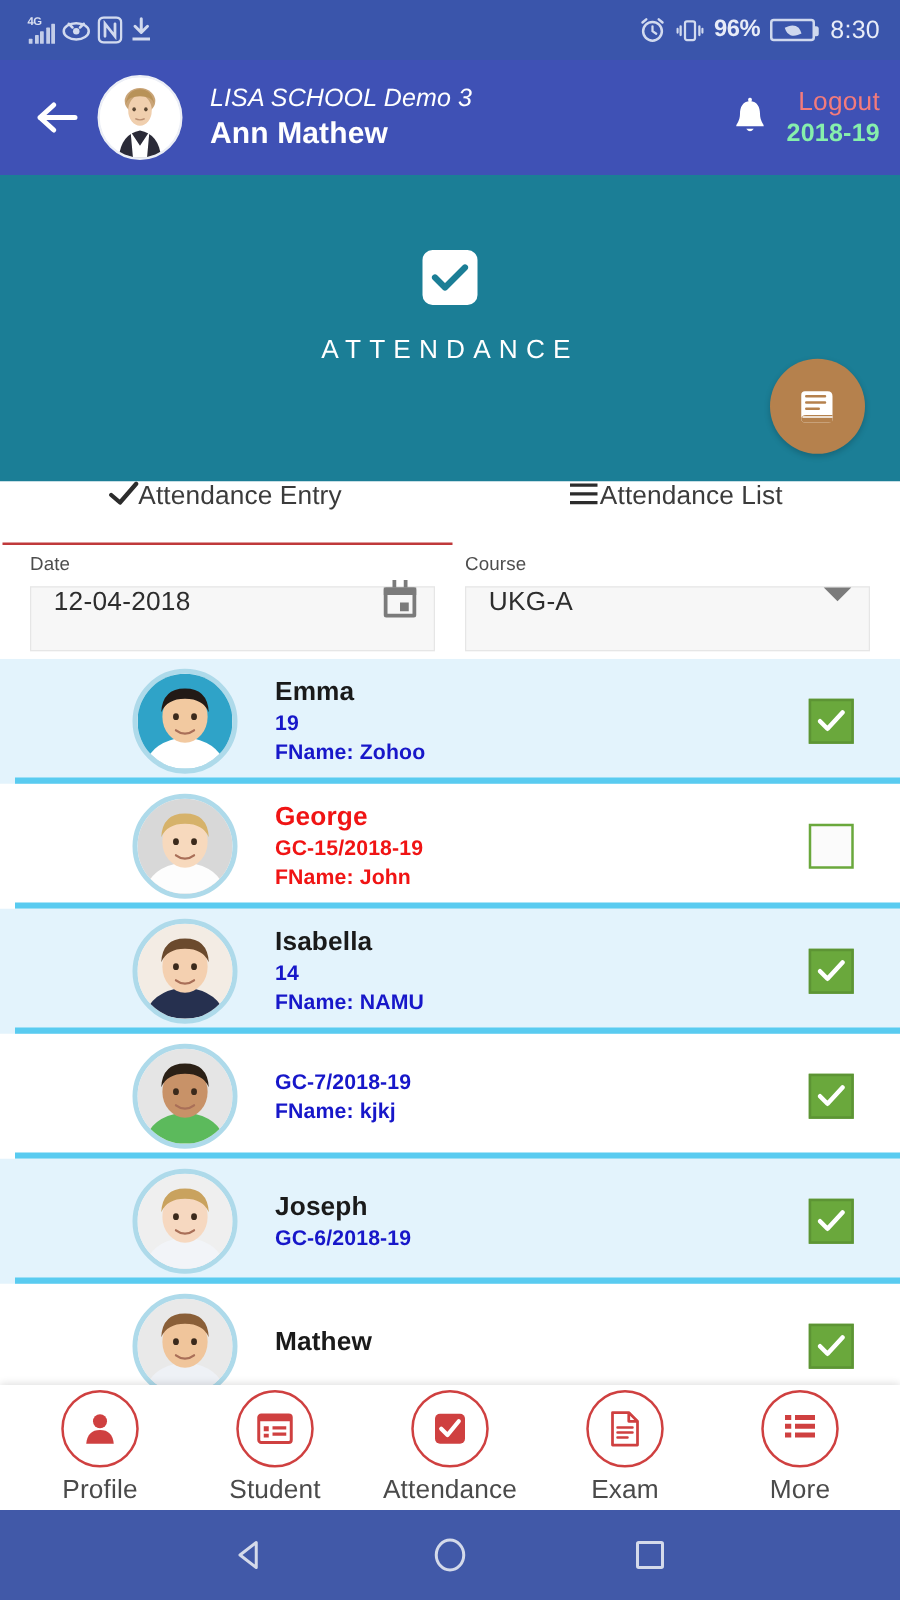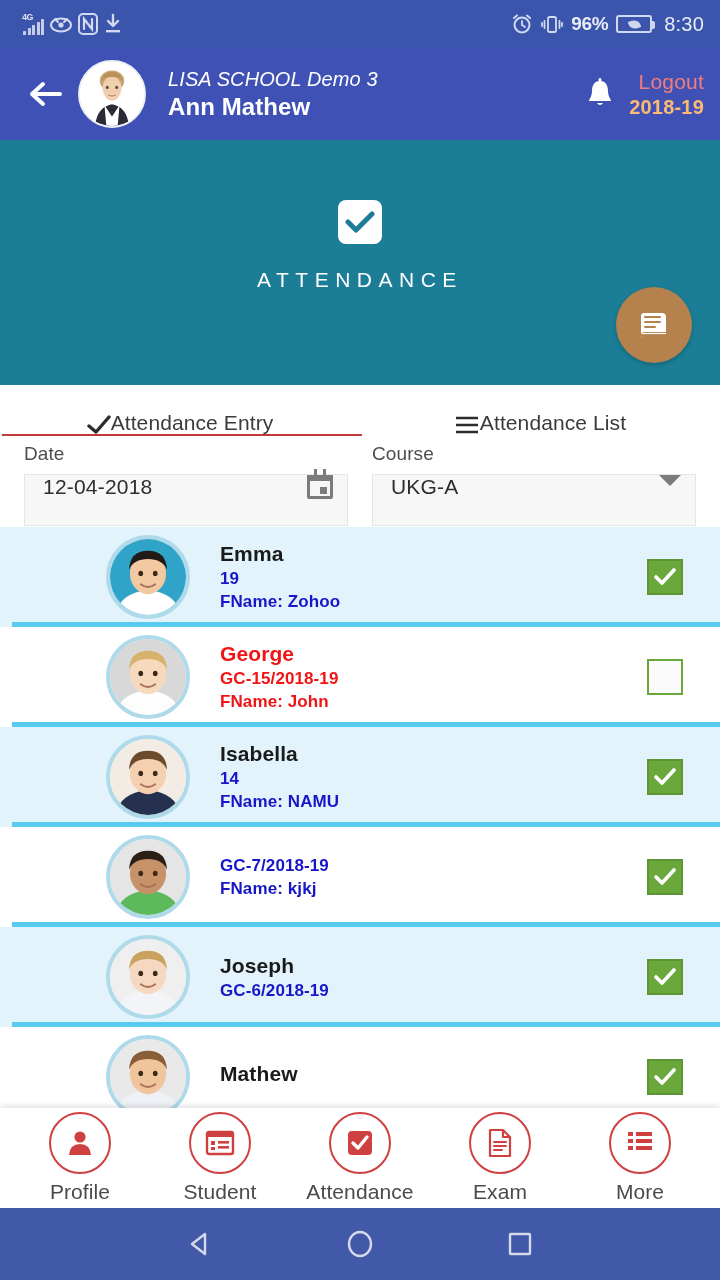--- a/index.html
+++ b/index.html
@@ -44,21 +44,21 @@
     background:#ffffff; border:2px solid #eceff6; flex:0 0 68px; position:relative;
   }
   .av-face { position:absolute; inset:0; }
   .hdr-text { margin-left:22px; display:flex; flex-direction:column; gap:2px; flex:1; }
   .school { font-size:20px; font-style:italic; color:#ffffff; font-weight:400; letter-spacing:.1px; }
   .uname { font-size:24px; font-weight:bold; color:#ffffff; letter-spacing:.1px; }
   .hdr-right { display:flex; align-items:center; gap:14px; }
   .bell { width:30px; height:34px; display:flex; align-items:center; justify-content:center; cursor:pointer; }
   .hdr-right-col { display:flex; flex-direction:column; align-items:flex-end; gap:2px; }
   .logout { font-size:21px; color:#f47b7b; letter-spacing:.2px; cursor:pointer; }
-  .year { font-size:20px; font-weight:bold; color:#fdba74; letter-spacing:.2px; }
+  .year { font-size:20px; font-weight:bold; color:#86efac; letter-spacing:.2px; }
 
   
   .banner {
     background:#1b7e96; flex:0 0 245px; position:relative;
     display:flex; flex-direction:column; align-items:center; justify-content:flex-start;
     padding-top:60px;
   }
   .banner-ico {
     width:44px; height:44px; background:#ffffff; border-radius:8px;
     display:flex; align-items:center; justify-content:center;
@@ -67,28 +67,28 @@
     margin-top:24px; color:#ffffff; font-size:21px; letter-spacing:6.5px; font-weight:400;
   }
   .fab {
     position:absolute; right:28px; bottom:22px; width:76px; height:76px; border-radius:50%;
     background:#b5814d; display:flex; align-items:center; justify-content:center; cursor:pointer;
     box-shadow:0 2px 5px rgba(0,0,0,.2);
   }
 
   
   .tabs { flex:0 0 50px; display:flex; background:#ffffff; }
-  .tab { flex:1; display:flex; align-items:flex-end; justify-content:center; gap:0; cursor:pointer; position:relative; }
+  .tab { flex:1; display:flex; align-items:flex-start; justify-content:center; gap:0; cursor:pointer; position:relative; }
   .tab span.lbl { font-size:21px; color:#3b3b3b; letter-spacing:.1px; }
   .tab.active:after { content:""; position:absolute; left:2px; right:-2px; bottom:-1px; height:2px; background:#c0393b; }
 
   
   .form-row { flex:0 0 92px; display:flex; padding:0 24px; gap:24px; background:#fff; }
   .field { flex:1; display:flex; flex-direction:column; }
-  .field-label { font-size:19px; color:#4d4d4d; margin-bottom:9px; margin-top:8px; letter-spacing:.1px; }
+  .field-label { font-size:15px; color:#4d4d4d; margin-bottom:9px; margin-top:8px; letter-spacing:.1px; }
   .field-box {
     height:52px; background:#f7f7f7; border:1px solid #e6e6e6;
     display:flex; align-items:flex-start; justify-content:space-between;
     padding:0 14px 0 18px; cursor:pointer;
   }
   .field-val { font-size:21px; color:#2e2e2e; letter-spacing:.2px; }
   .cal-ico { width:26px; height:24px; border:3px solid #7b7b7b; border-radius:2px; position:relative; }
   .cal-ico:before { content:""; position:absolute; left:-3px; right:-3px; top:-3px; height:6px; background:#7b7b7b; }
   .cal-ico:after { content:""; position:absolute; right:3px; bottom:2px; width:7px; height:7px; background:#7b7b7b; }
   .cal-tick { position:absolute; top:-9px; width:3px; height:6px; background:#7b7b7b; }

